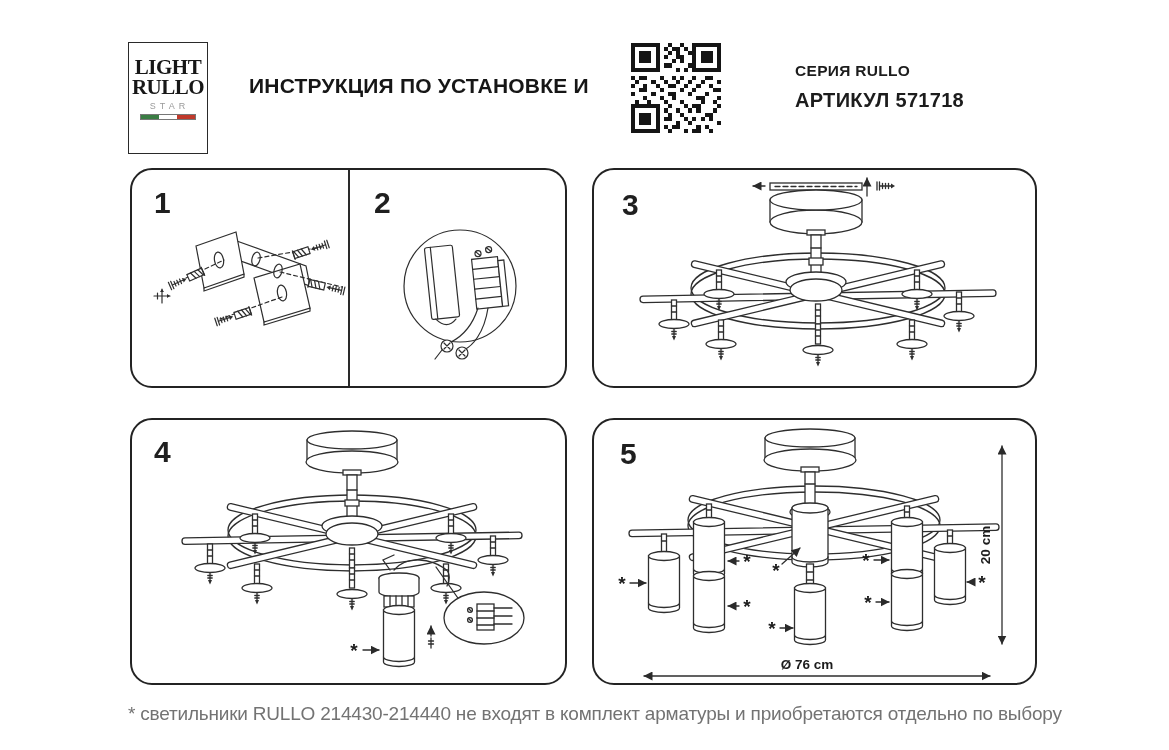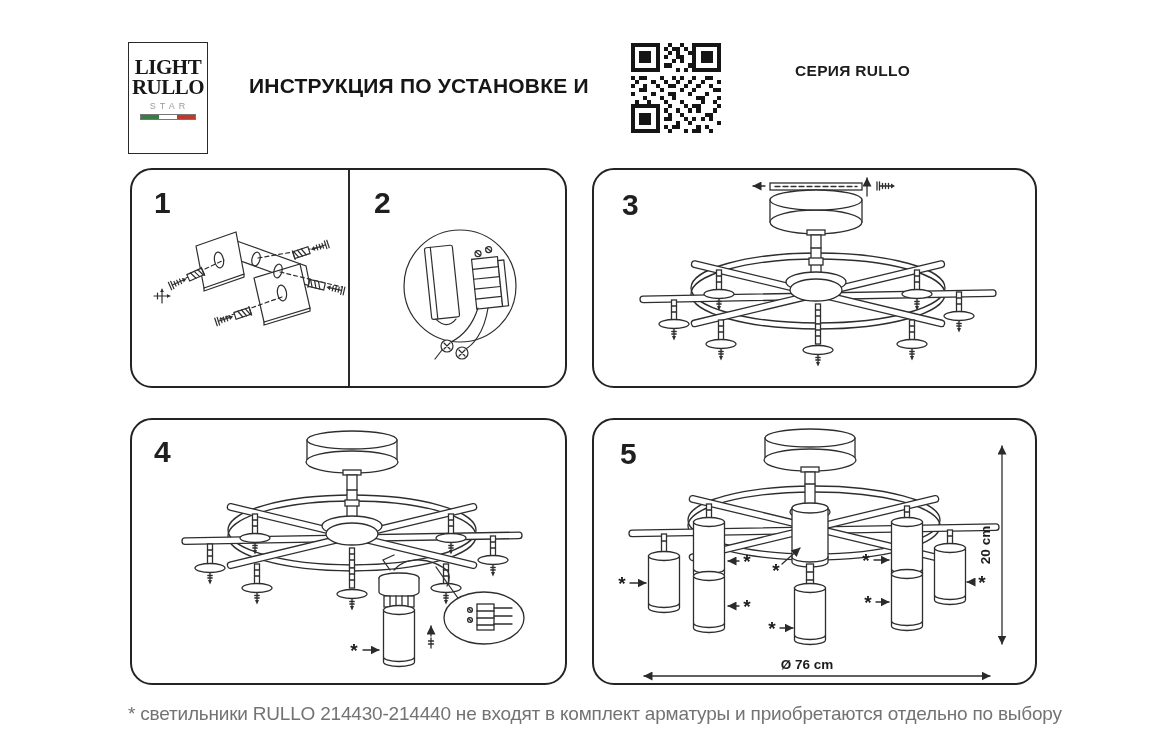--- a/index.html
+++ b/index.html
@@ -122,20 +122,21 @@
   <g fill="#151515">
     <rect x="8" y="8" width="12" height="12"></rect>
       <rect x="68" y="8" width="12" height="12"></rect>
       <rect x="8" y="68" width="12" height="12"></rect>
   </g>
   <path fill="#151515" d="M36 0h4v4h-4zM48 0h4v4h-4zM32 4h4v4h-4zM40 4h8v4h-8zM52 4h4v4h-4zM36 8h4v4h-4zM44 8h4v4h-4zM56 8h4v4h-4zM32 12h4v4h-4zM44 12h8v4h-8zM40 16h4v4h-4zM48 16h4v4h-4zM32 20h8v4h-8zM56 20h4v4h-4zM44 24h4v4h-4zM52 24h4v4h-4zM0 32h4v4h-4zM8 32h8v4h-8zM28 32h4v4h-4zM40 32h4v4h-4zM48 32h4v4h-4zM60 32h4v4h-4zM72 32h8v4h-8zM4 36h4v4h-4zM20 36h4v4h-4zM32 36h4v4h-4zM44 36h4v4h-4zM56 36h4v4h-4zM68 36h4v4h-4zM84 36h4v4h-4zM0 40h4v4h-4zM12 40h4v4h-4zM24 40h4v4h-4zM36 40h8v4h-8zM52 40h4v4h-4zM64 40h4v4h-4zM76 40h4v4h-4zM8 44h8v4h-8zM28 44h4v4h-4zM48 44h4v4h-4zM60 44h4v4h-4zM80 44h8v4h-8zM0 48h4v4h-4zM20 48h4v4h-4zM36 48h8v4h-8zM56 48h4v4h-4zM72 48h4v4h-4zM12 52h4v4h-4zM28 52h4v4h-4zM40 52h4v4h-4zM64 52h8v4h-8zM84 52h4v4h-4zM4 56h4v4h-4zM16 56h4v4h-4zM32 56h4v4h-4zM48 56h4v4h-4zM68 56h4v4h-4zM80 56h4v4h-4zM36 60h4v4h-4zM52 60h4v4h-4zM60 60h8v4h-8zM84 60h4v4h-4zM32 64h4v4h-4zM44 64h4v4h-4zM56 64h4v4h-4zM64 64h4v4h-4zM80 64h4v4h-4zM36 68h4v4h-4zM48 68h4v4h-4zM72 68h8v4h-8zM32 72h8v4h-8zM52 72h4v4h-4zM60 72h4v4h-4zM68 72h4v4h-4zM76 72h4v4h-4zM44 76h4v4h-4zM56 76h4v4h-4zM84 76h4v4h-4zM32 80h4v4h-4zM40 80h8v4h-8zM64 80h4v4h-4zM72 80h4v4h-4zM36 84h4v4h-4zM52 84h4v4h-4zM60 84h8v4h-8zM76 84h4v4h-4z"></path>
 </svg>
 
 <div class="abs series-block">
   <div class="series-line">СЕРИЯ RULLO</div>
+  <div class="article-line">АРТИКУЛ 571718</div>
 </div>
 
 <div class="panel" style="left:130px;top:168px;width:437px;height:220px;">
   <div class="divider"></div>
 
   <svg class="half" style="left:0" width="216" height="216" viewBox="0 0 216 216">
     <g stroke="#2e2e2e" stroke-width="1.2" fill="none" stroke-linecap="round">
 
       <polygon points="102,70 174,96 178,116 106,90" fill="#fff"></polygon>
       <polygon points="64,76 104,62 112,104 72,118" fill="#fff"></polygon>

